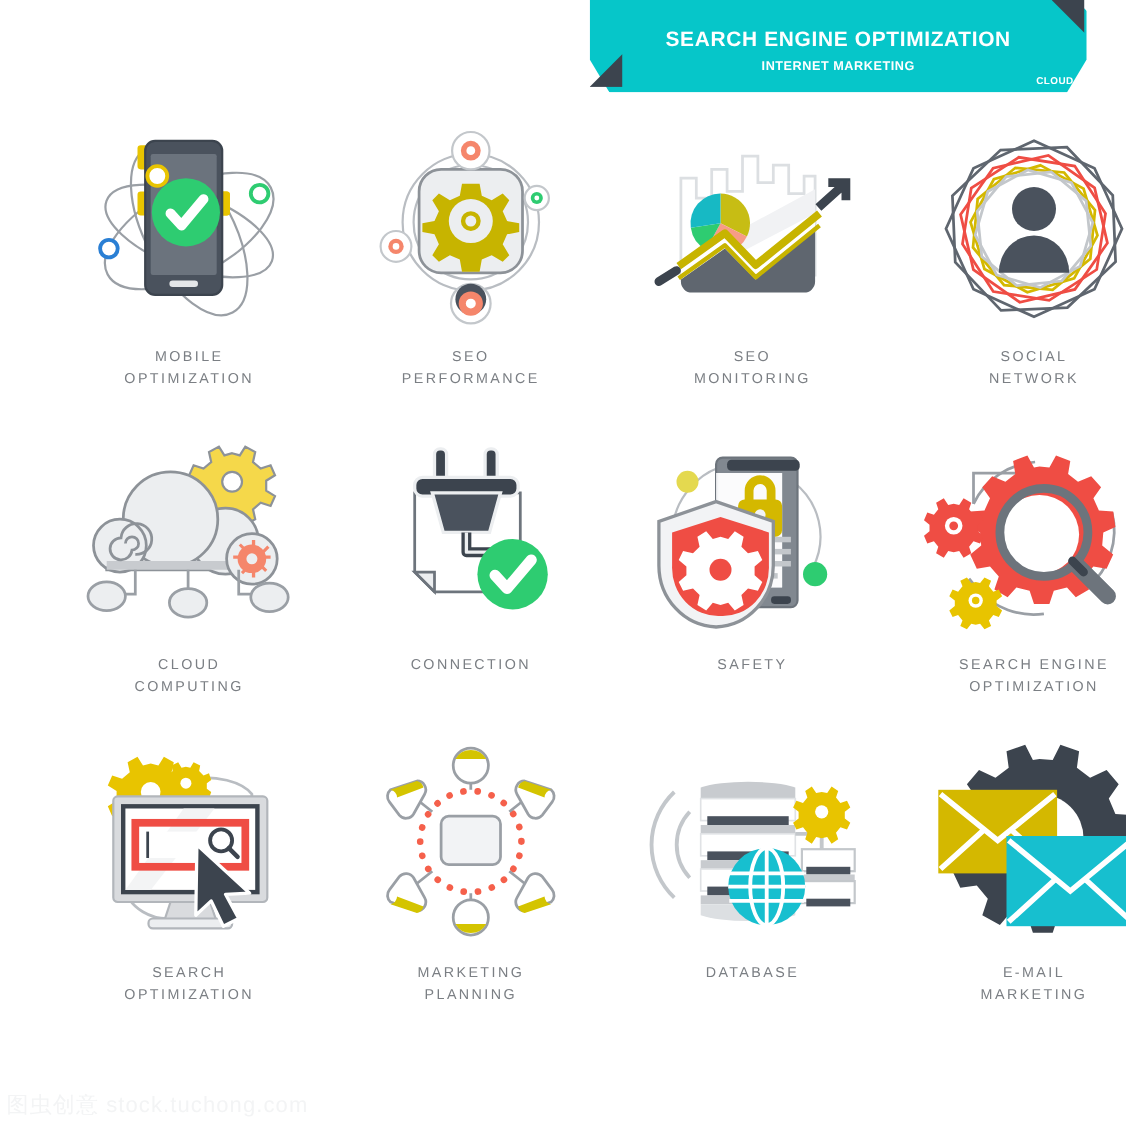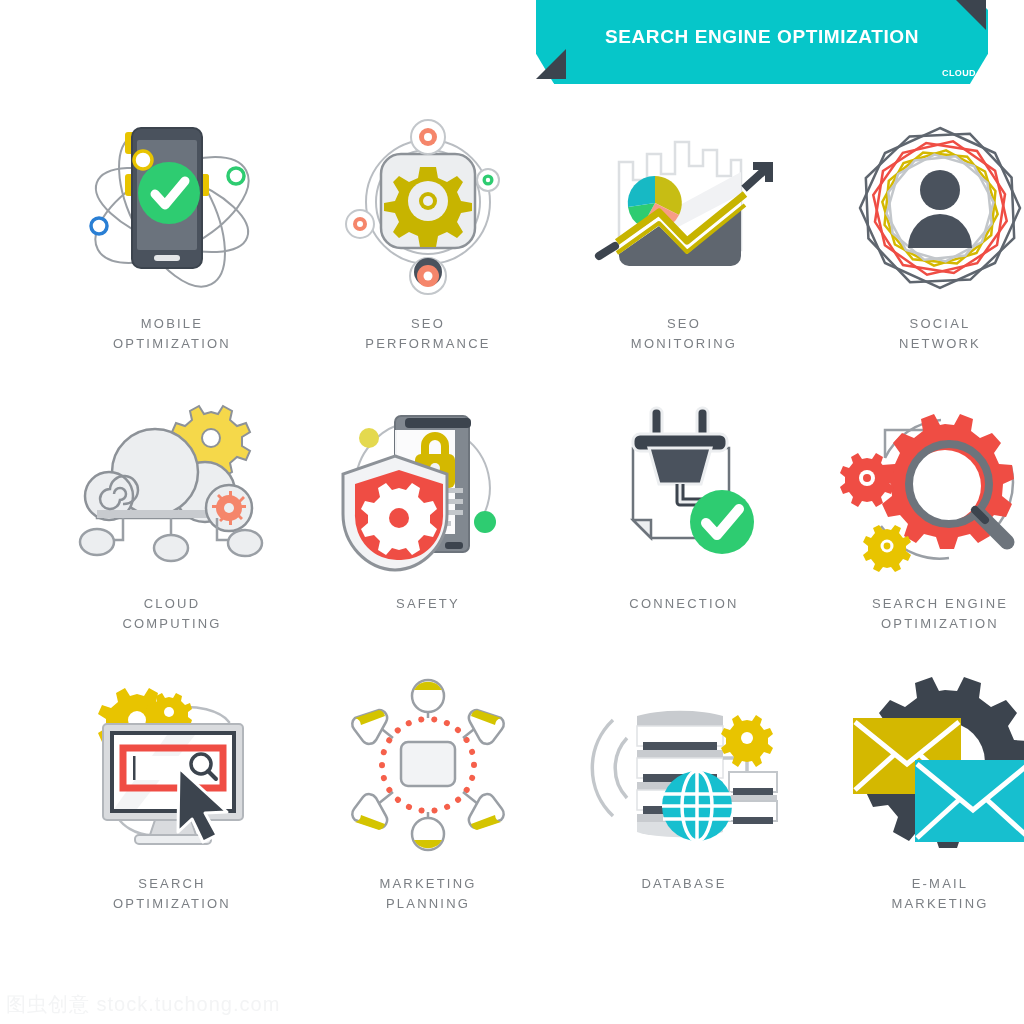--- a/index.html
+++ b/index.html
@@ -70,20 +70,21 @@
 </head>
 <body>
 
 <div id="header-banner">
   <div class="ribbon-body"></div>
   <div class="notch left"></div>
   <div class="notch right"></div>
   <div class="fold left"></div>
   <div class="fold right"></div>
   <div id="banner-title">SEARCH ENGINE OPTIMIZATION</div>
+  <div id="banner-subtitle">INTERNET MARKETING</div>
   <div id="banner-tag">CLOUD</div>
 </div>
 
 <div id="icon-grid">
 
   <div class="icon-cell">
     <div class="art">
       <svg width="190" height="185" viewBox="0 0 190 185">
         <g fill="none" stroke="#9a9fa5" stroke-width="2">
           <ellipse cx="95" cy="90" rx="84" ry="40" transform="rotate(-28 95 90)"></ellipse>
@@ -254,20 +255,45 @@
         </g>
       </svg>
     </div>
     <div class="caption">CLOUD
 COMPUTING</div>
   </div>
 
   <div class="icon-cell">
     <div class="art">
       <svg width="190" height="185" viewBox="0 0 190 185">
+
+        <path d="M44 48 L140 48 L140 138 L62 138 L44 120 Z" fill="#ffffff" stroke="#6d747c" stroke-width="2.5"></path>
+        <path d="M44 120 L62 120 L62 138 Z" fill="#eceef0" stroke="#6d747c" stroke-width="2.5"></path>
+
+        <g fill="#3c444e" stroke="#eceef0" stroke-width="3">
+          <rect x="62" y="8" width="11" height="40" rx="5"></rect>
+          <rect x="108" y="8" width="11" height="40" rx="5"></rect>
+        </g>
+
+        <rect x="44" y="34" width="94" height="17" rx="7" fill="#3c444e" stroke="#eceef0" stroke-width="3"></rect>
+        <path d="M60 48 L122 48 L112 84 L70 84 Z" fill="#4a525d" stroke="#eceef0" stroke-width="3"></path>
+
+        <path d="M91 84 L91 102 L120 102 L120 126 L150 126" fill="none" stroke="#3c444e" stroke-width="9" stroke-linejoin="round"></path>
+        <path d="M91 84 L91 102 L120 102 L120 126 L150 126" fill="none" stroke="#eceef0" stroke-width="3" stroke-linejoin="round"></path>
+
+        <circle cx="133" cy="122" r="32" fill="#2ecc71"></circle>
+        <path d="M117 123 l11 12 l22 -26" fill="none" stroke="#ffffff" stroke-width="10" stroke-linecap="round" stroke-linejoin="round"></path>
+      </svg>
+    </div>
+    <div class="caption">CONNECTION</div>
+  </div>
+
+  <div class="icon-cell">
+    <div class="art">
+      <svg width="190" height="185" viewBox="0 0 190 185">
         <g fill="none" stroke="#b9bdc2" stroke-width="2">
           <path d="M38 44 a62 62 0 0 1 58 -22"></path>
           <path d="M42 130 a62 62 0 0 1 -4 -86"></path>
           <path d="M132 38 a62 62 0 0 1 18 78"></path>
         </g>
 
         <rect x="62" y="16" width="74" height="136" rx="6" fill="#818890" stroke="#6d747c" stroke-width="2"></rect>
         <rect x="72" y="18" width="66" height="10" rx="4" fill="#3c444e"></rect>
         <rect x="62" y="30" width="60" height="104" fill="#f2f3f5"></rect>
         <rect x="64" y="30" width="58" height="104" fill="#fbfbfc"></rect>
@@ -291,45 +317,20 @@
         <g transform="translate(66,118)" fill="#ffffff">
           <path d="M0 -30 l7 2 6 -7 8 5 -2 9 6 6 9 -2 4 8 -7 6 0 8 7 6 -4 8 -9 -2 -6 6 2 9 -8 5 -6 -7 -7 2 -7 -2 -6 7 -8 -5 2 -9 -6 -6 -9 2 -4 -8 7 -6 0 -8 -7 -6 4 -8 9 2 6 -6 -2 -9 8 -5 6 7 7 -2z"></path>
         </g>
         <circle cx="66" cy="118" r="10" fill="#ef4d44"></circle>
 
         <circle cx="36" cy="38" r="10" fill="#e4d94f"></circle>
         <circle cx="152" cy="122" r="11" fill="#2ecc71"></circle>
       </svg>
     </div>
     <div class="caption">SAFETY</div>
-  </div>
-
-  <div class="icon-cell">
-    <div class="art">
-      <svg width="190" height="185" viewBox="0 0 190 185">
-
-        <path d="M44 48 L140 48 L140 138 L62 138 L44 120 Z" fill="#ffffff" stroke="#6d747c" stroke-width="2.5"></path>
-        <path d="M44 120 L62 120 L62 138 Z" fill="#eceef0" stroke="#6d747c" stroke-width="2.5"></path>
-
-        <g fill="#3c444e" stroke="#eceef0" stroke-width="3">
-          <rect x="62" y="8" width="11" height="40" rx="5"></rect>
-          <rect x="108" y="8" width="11" height="40" rx="5"></rect>
-        </g>
-
-        <rect x="44" y="34" width="94" height="17" rx="7" fill="#3c444e" stroke="#eceef0" stroke-width="3"></rect>
-        <path d="M60 48 L122 48 L112 84 L70 84 Z" fill="#4a525d" stroke="#eceef0" stroke-width="3"></path>
-
-        <path d="M91 84 L91 102 L120 102 L120 126 L150 126" fill="none" stroke="#3c444e" stroke-width="9" stroke-linejoin="round"></path>
-        <path d="M91 84 L91 102 L120 102 L120 126 L150 126" fill="none" stroke="#eceef0" stroke-width="3" stroke-linejoin="round"></path>
-
-        <circle cx="133" cy="122" r="32" fill="#2ecc71"></circle>
-        <path d="M117 123 l11 12 l22 -26" fill="none" stroke="#ffffff" stroke-width="10" stroke-linecap="round" stroke-linejoin="round"></path>
-      </svg>
-    </div>
-    <div class="caption">CONNECTION</div>
   </div>
 
   <div class="icon-cell">
     <div class="art">
       <svg width="190" height="185" viewBox="0 0 190 185">
         <g fill="none" stroke="#9a9fa5" stroke-width="2.5">
           <path d="M40 58 a68 68 0 0 1 56 -38"></path>
           <path d="M40 58 L40 30 L96 30"></path>
           <path d="M166 66 a68 68 0 0 1 -22 68"></path>
           <path d="M44 136 a68 68 0 0 0 60 22"></path>

